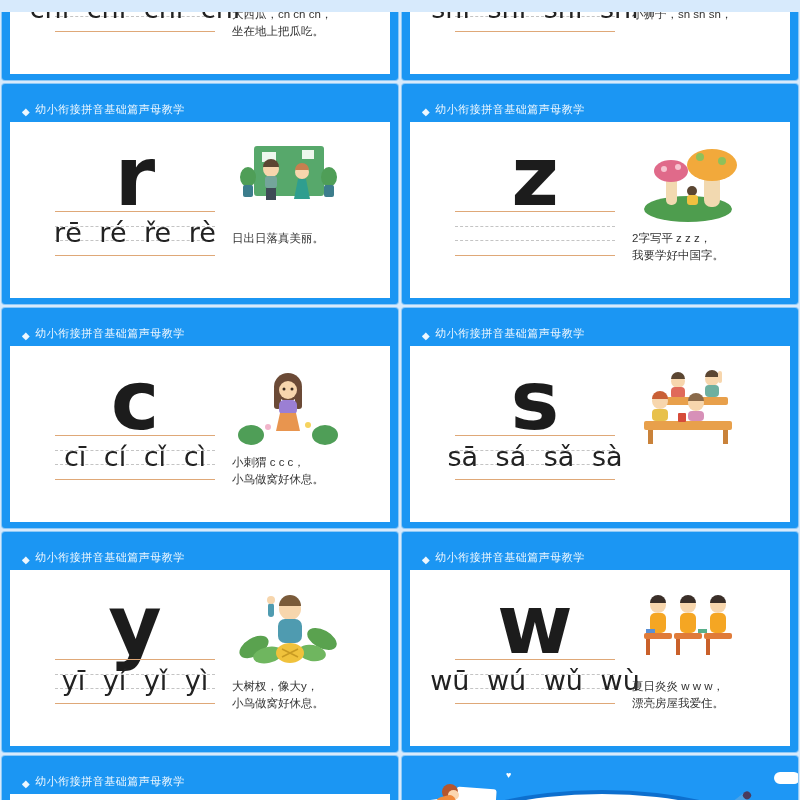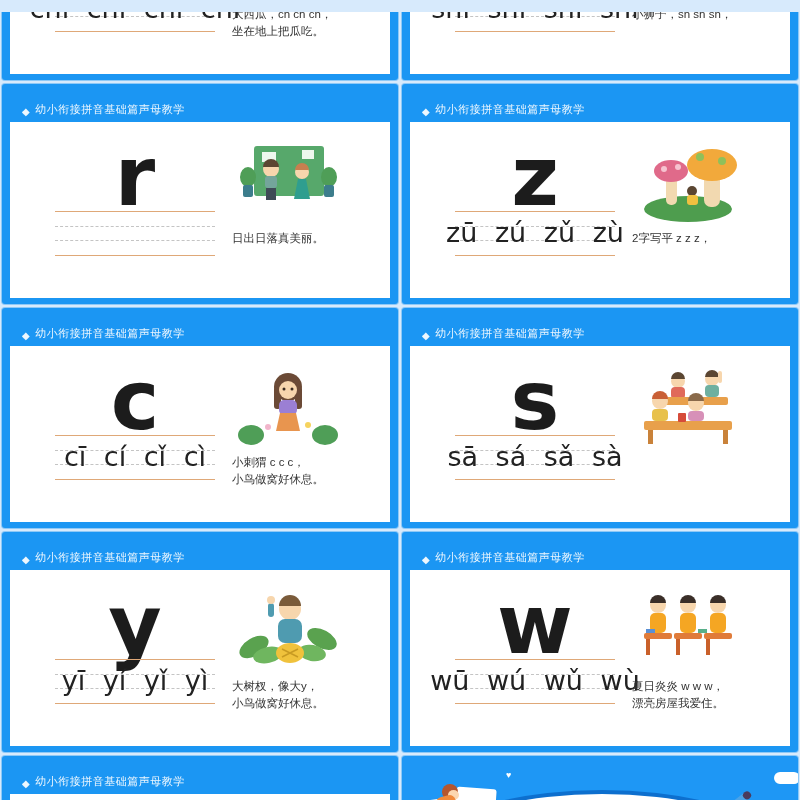--- a/index.html
+++ b/index.html
@@ -74,20 +74,21 @@
       <span>幼小衔接拼音基础篇声母教学</span>
     </div>
     <div class="sbody">
       <div class="bigletter">r</div>
       <div class="fourline">
         <div class="ln solid p1"></div>
           <div class="ln dash p2"></div>
           <div class="ln dash p3"></div>
           <div class="ln solid p4"></div>
       </div>
+      <div class="pinyin">rē ré ře rè</div>
       <svg class="illus" viewBox="0 0 100 82">
         <rect x="16" y="3" width="70" height="50" rx="3" fill="#57a86b"></rect>
         <rect x="24" y="9" width="14" height="10" fill="#eef7ee"></rect>
           <rect x="64" y="7" width="12" height="9" fill="#eef7ee"></rect>
         <ellipse cx="10" cy="34" rx="8" ry="10" fill="#4f9e57"></ellipse>
           <rect x="5" y="42" width="10" height="12" rx="2" fill="#3c7d8c"></rect>
         <ellipse cx="91" cy="34" rx="8" ry="10" fill="#4f9e57"></ellipse>
           <rect x="86" y="42" width="10" height="12" rx="2" fill="#3c7d8c"></rect>
         <circle cx="33" cy="26" r="8" fill="#f7d6ad"></circle>
           <path d="M25 24 a8 8 0 0 1 16 0 z" fill="#5b4632"></path>
@@ -109,36 +110,36 @@
       <span>幼小衔接拼音基础篇声母教学</span>
     </div>
     <div class="sbody">
       <div class="bigletter">z</div>
       <div class="fourline">
         <div class="ln solid p1"></div>
           <div class="ln dash p2"></div>
           <div class="ln dash p3"></div>
           <div class="ln solid p4"></div>
       </div>
-      <div class="pinyin">zū zú zǔ zù</div>
       <svg class="illus" viewBox="0 0 100 82">
         <ellipse cx="50" cy="66" rx="44" ry="13" fill="#4e9d4e"></ellipse>
         <rect x="66" y="26" width="16" height="38" rx="7" fill="#f2d9b0"></rect>
         <ellipse cx="74" cy="22" rx="25" ry="16" fill="#f2a93b"></ellipse>
         <circle cx="62" cy="14" r="4" fill="#8fc05a"></circle>
           <circle cx="84" cy="18" r="4" fill="#8fc05a"></circle>
         <rect x="28" y="32" width="11" height="30" rx="5" fill="#f2d9b0"></rect>
         <ellipse cx="33" cy="28" rx="17" ry="11" fill="#e06a8a"></ellipse>
         <circle cx="26" cy="26" r="3" fill="#f6c3d0"></circle>
           <circle cx="40" cy="24" r="3" fill="#f6c3d0"></circle>
         <circle cx="54" cy="48" r="5" fill="#5b4632"></circle>
           <rect x="49" y="52" width="11" height="10" rx="3" fill="#f0c040"></rect>
       </svg>
       <div class="caption">
         <div>2字写平 z z z，</div>
+          <div>我要学好中国字。</div>
       </div>
     </div>
   </article>
 
   <article class="slide" style="left:2px;top:296px;">
     <div class="hdr">
       <span class="dia">◆</span>
       <span>幼小衔接拼音基础篇声母教学</span>
     </div>
     <div class="sbody">

